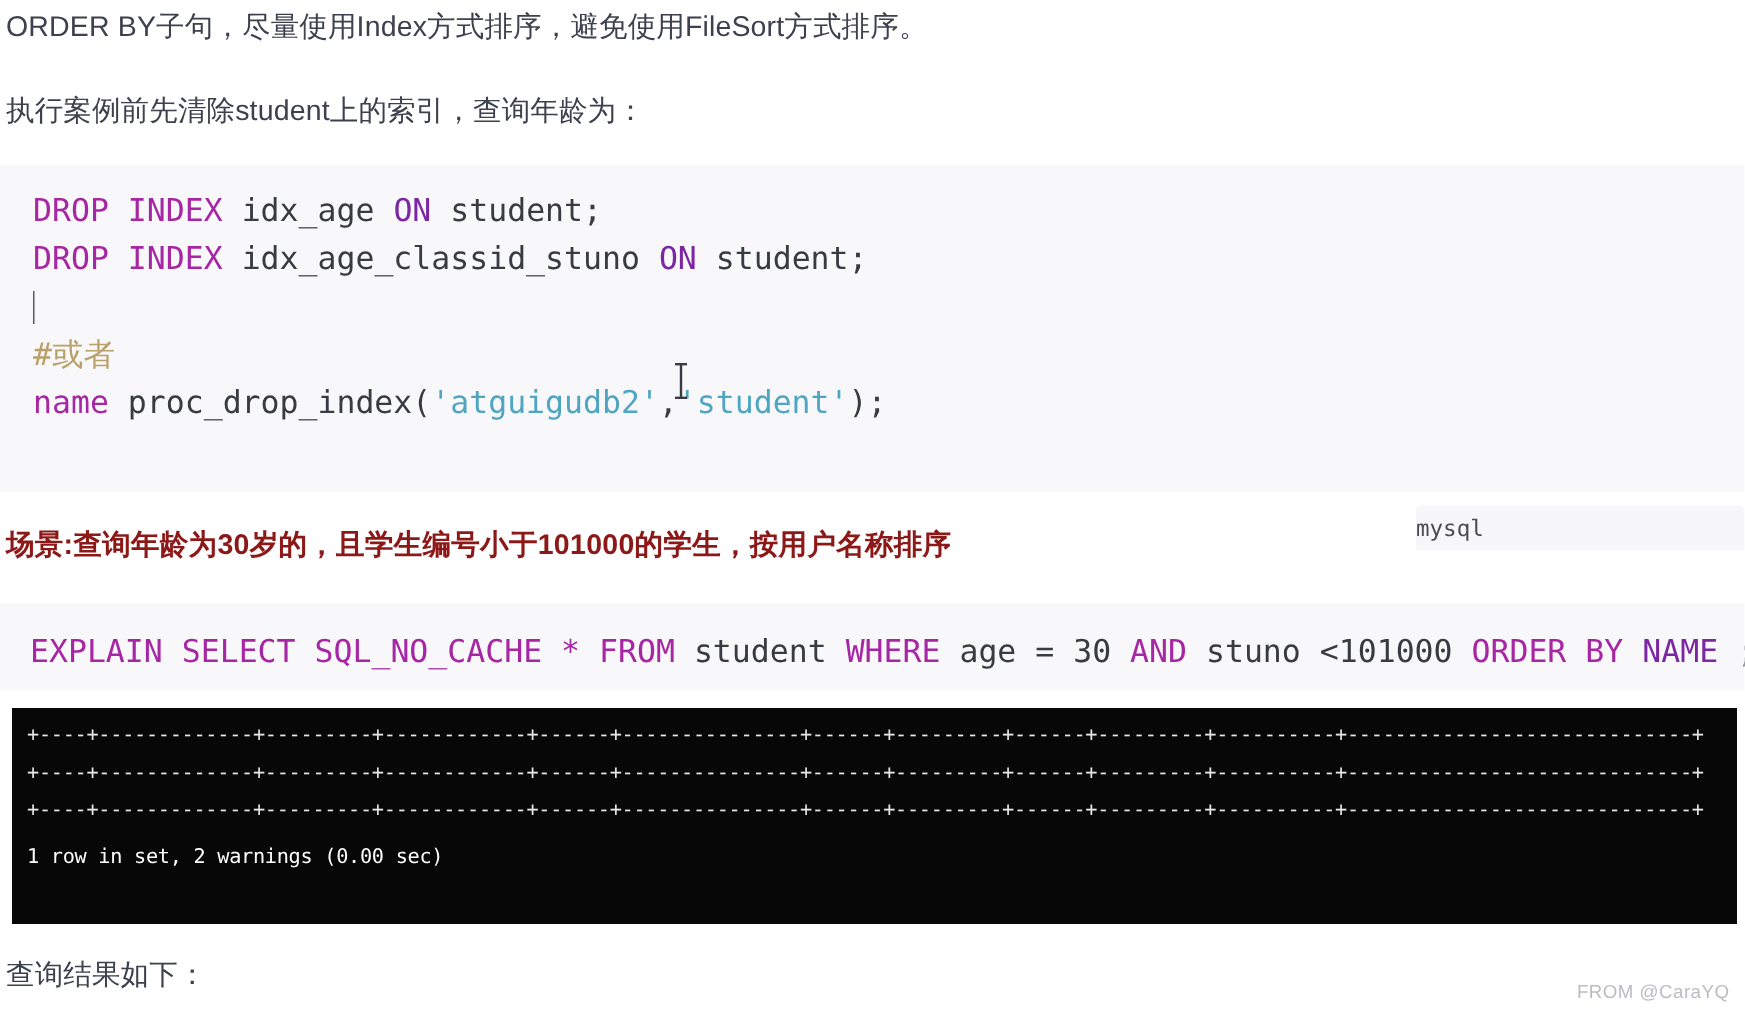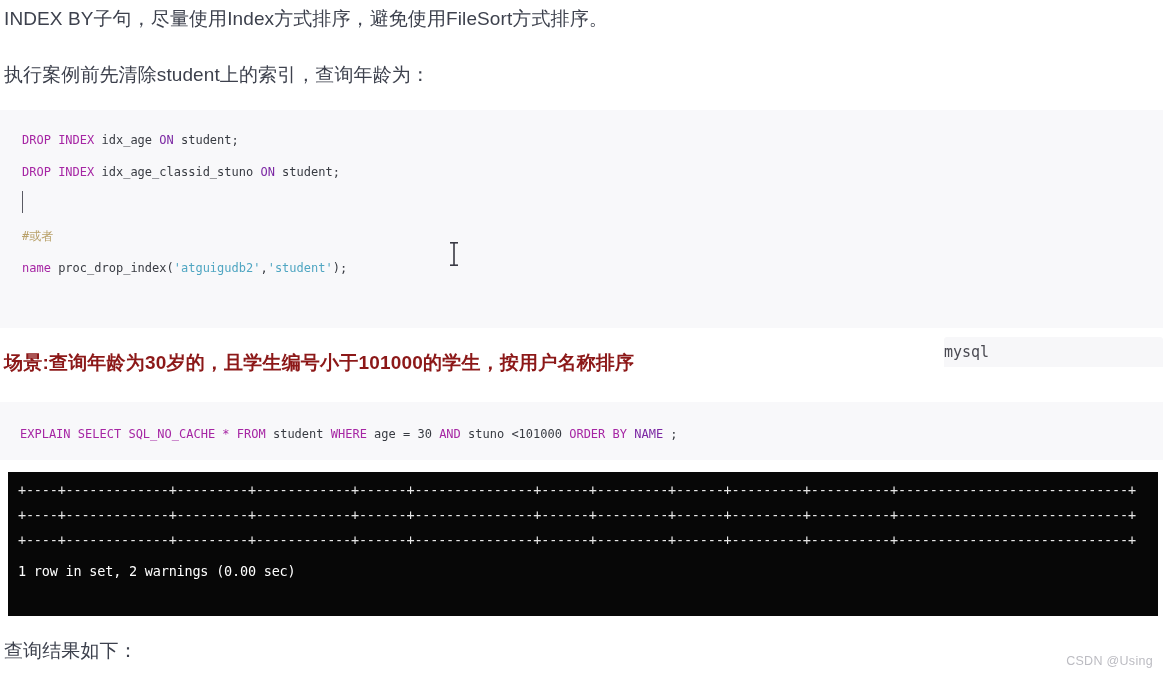--- a/index.html
+++ b/index.html
@@ -31,21 +31,21 @@
   #p-before { top: 62px; }
   #p-result { top: 638px; }
 
   
   .codeblock {
     position: absolute;
     left: 0;
     width: 1163px;
     background: #f8f8fa;
     font-family: "DejaVu Sans Mono", "Liberation Mono", monospace;
-    font-size: 12px;
+    font-size: 21px;
     color: #383b42;
   }
   #code-drop {
     top: 110px;
     height: 218px;
     padding: 14px 0 10px 22px;
   }
   #code-explain {
     top: 402px;
     height: 58px;
@@ -140,21 +140,21 @@
     bottom: 8px;
     font-size: 12.5px;
     color: #bcbcc2;
     letter-spacing: 0.3px;
     white-space: nowrap;
   }
 </style>
 </head>
 <body>
 
-<div class="prose" id="p-intro">INDEX BY子句，尽量使用Index方式排序，避免使用FileSort方式排序。</div>
+<div class="prose" id="p-intro">ORDER BY子句，尽量使用Index方式排序，避免使用FileSort方式排序。</div>
 
 <div class="prose" id="p-before">执行案例前先清除student上的索引，查询年龄为：</div>
 
 <div class="codeblock" id="code-drop">
   <div class="cline"><span class="kw">DROP</span><span class="plain"> </span><span class="kw">INDEX</span><span class="plain"> idx_age </span><span class="kw2">ON</span><span class="plain"> student;</span></div>
   <div class="cline"><span class="kw">DROP</span><span class="plain"> </span><span class="kw">INDEX</span><span class="plain"> idx_age_classid_stuno </span><span class="kw2">ON</span><span class="plain"> student;</span></div>
   <div class="cline"><span class="caret"></span></div>
   <div class="cline"><span class="cmt">#或者</span></div>
   <div class="cline"><span class="kw">name</span><span class="plain"> proc_drop_index(</span><span class="str">'atguigudb2'</span><span class="plain">,</span><span class="str">'student'</span><span class="plain">);</span></div>
 </div>
@@ -179,13 +179,13 @@
 
 <div id="terminal">
   <div class="trow sep">+----+-------------+---------+------------+------+---------------+------+---------+------+---------+----------+-----------------------------+</div>
   <div class="trow sep">+----+-------------+---------+------------+------+---------------+------+---------+------+---------+----------+-----------------------------+</div>
   <div class="trow sep">+----+-------------+---------+------------+------+---------------+------+---------+------+---------+----------+-----------------------------+</div>
   <div class="trow statusline">1 row in set, 2 warnings (0.00 sec)</div>
 </div>
 
 <div class="prose" id="p-result">查询结果如下：</div>
 
-<div id="watermark">CSDN @Using</div>
+<div id="watermark">FROM @CaraYQ</div>
 
 </body></html>

